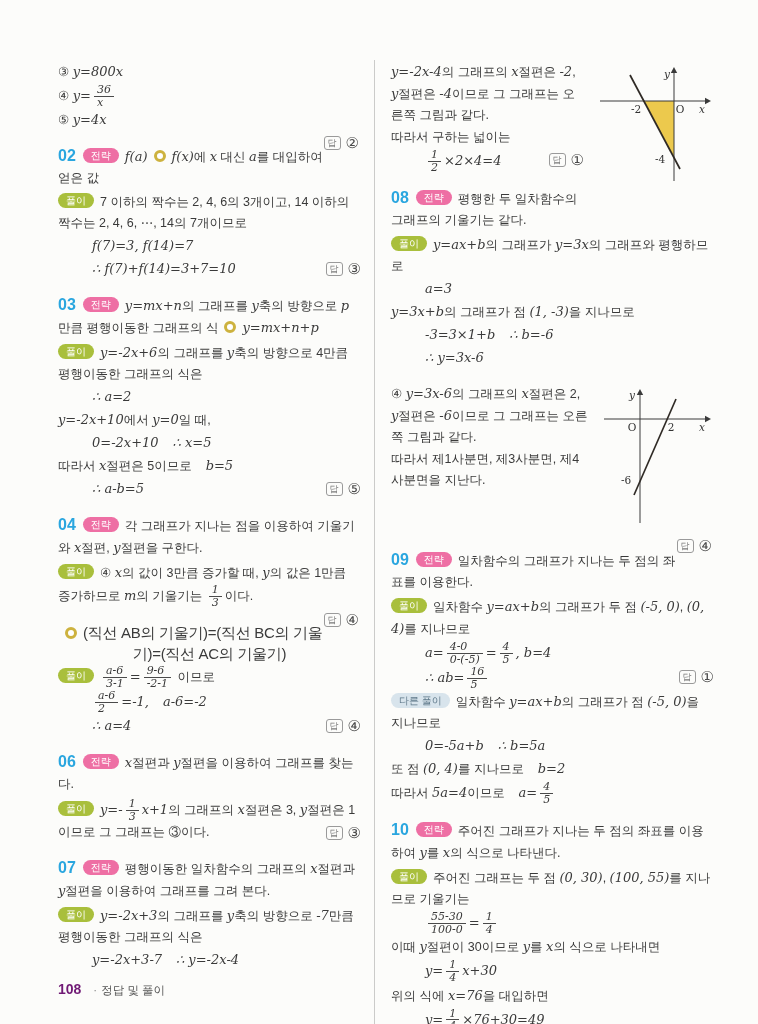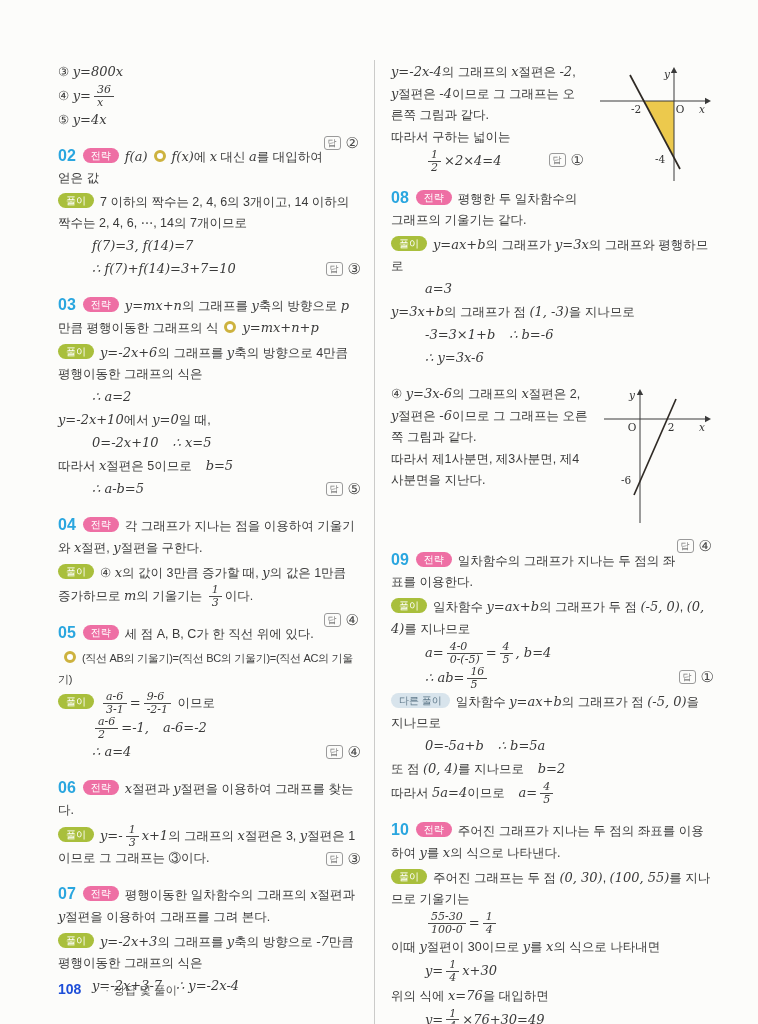--- a/index.html
+++ b/index.html
@@ -4,21 +4,21 @@
 <style>
   html,body{margin:0;padding:0;background:#e8e8e6;}
   .page{position:relative;width:758px;height:1024px;margin:0 auto;background:#fcfcfa;overflow:hidden;
         font-family:"Liberation Sans",sans-serif;color:#3a3a3a;}
   .content{display:flex;box-sizing:border-box;padding:60px 28px 0 58px;}
   .col{box-sizing:border-box;}
   .col-left{width:303px;}
   .col-right{width:340px;margin-left:13px;border-left:1px solid #cbcbc9;padding-left:16px;}
   .block{margin-bottom:14px;}
   .line{margin:1px 0;font-size:12.5px;line-height:21px;white-space:pre-wrap;color:#3a3a3a;}
-  .line.small{font-size:11px;letter-spacing:-0.3px;}
+  .line.small{font-size:15px;letter-spacing:-0.3px;text-align:center;}
   .k-math{padding-left:34px;}
   .k-strategy{margin-bottom:3px;}
   .num{color:var(--num-blue,#2aa6df);font-weight:bold;font-size:16px;margin-right:7px;
        font-family:"Liberation Sans",sans-serif;font-style:normal;}
   .badge{display:inline-block;font-size:10px;line-height:15px;padding:0 8px;border-radius:9px;
          color:#fff;margin-right:6px;vertical-align:2px;font-weight:normal;}
   .badge.strategy{background:var(--pink,#ee6fa4);}
   .badge.solution{background:var(--green,#a9bf3c);}
   .badge.alt{background:var(--altbg,#d8e4ec);color:var(--alttx,#5e7889);}
   .math{font-family:"DejaVu Serif",serif;font-style:italic;font-size:13px;}
@@ -32,21 +32,21 @@
   .ansbox{display:inline-block;border:1px solid #9a9a9a;color:#7a7a7a;font-size:9px;line-height:12px;
           padding:0 3px;border-radius:3px;margin-right:5px;vertical-align:2px;}
   .circ{font-size:15px;color:#4a4a4a;}
   .ansline{text-align:right;clear:both;padding-right:2px;}
   .fig{float:right;margin:2px 0 6px 10px;}
   .ax{stroke:#3a3a3a;stroke-width:1;}
   .gl{stroke:#2f2a25;stroke-width:1.7;}
   .tl{font-family:"DejaVu Serif",serif;font-size:10.5px;fill:#333;}
   .tli{font-style:italic;}
   .footer{position:absolute;left:58px;bottom:26px;font-size:11.5px;color:#555;}
-  .pagenum{font-size:14px;font-weight:bold;color:#1d4ed8;margin-right:20px;}
+  .pagenum{font-size:14px;font-weight:bold;color:#701a75;margin-right:8px;}
   .sep{margin:0 4px;color:#888;}
 </style>
 </head>
 <body>
 
 <div class="page">
   <div class="content">
     <div class="col col-left">
         <div class="block">
           <p class="line k-plain"><span class="kr">③ </span><span class="math">y=800x</span></p>
@@ -68,21 +68,20 @@
           <p class="line k-math"><span class="math">0=-2x+10</span><span class="kr">    </span><span class="math">∴ x=5</span></p>
           <p class="line k-plain"><span class="kr">따라서 </span><span class="math">x</span><span class="kr">절편은 5이므로    </span><span class="math">b=5</span></p>
           <p class="line k-math"><span class="math">∴ a-b=5</span><span class="ans"><span class="ansbox">답</span><span class="circ">⑤</span></span></p>
         </div>
         <div class="block">
           <p class="line k-strategy"><span class="num">04</span><span class="badge strategy">전략</span><span class="kr">각 그래프가 지나는 점을 이용하여 기울기와 </span><span class="math">x</span><span class="kr">절편, </span><span class="math">y</span><span class="kr">절편을 구한다.</span></p>
           <p class="line k-solution"><span class="badge solution">풀이</span><span class="kr">④ </span><span class="math">x</span><span class="kr">의 값이 3만큼 증가할 때, </span><span class="math">y</span><span class="kr">의 값은 1만큼 증가하므로 </span><span class="math">m</span><span class="kr">의 기울기는 </span><span class="frac"><span class="fnum">1</span><span class="fden">3</span></span><span class="kr">이다.</span></p>
           <p class="line ansline"><span class="ans"><span class="ansbox">답</span><span class="circ">④</span></span></p>
         </div>
         <div class="block">
-          <p class="line k-strategy"><span class="num">05</span><span class="badge strategy">전략</span><span class="kr">세 점 A, B, C가 한 직선 위에 있다.</span></p>
           <p class="line k-plain small"><span class="donut"></span><span class="kr">(직선 AB의 기울기)=(직선 BC의 기울기)=(직선 AC의 기울기)</span></p>
           <p class="line k-solution"><span class="badge solution">풀이</span><span class="frac"><span class="fnum">a-6</span><span class="fden">3-1</span></span><span class="math">=</span><span class="frac"><span class="fnum">9-6</span><span class="fden">-2-1</span></span><span class="kr"> 이므로</span></p>
           <p class="line k-math"><span class="frac"><span class="fnum">a-6</span><span class="fden">2</span></span><span class="math">=-1,</span><span class="kr">    </span><span class="math">a-6=-2</span></p>
           <p class="line k-math"><span class="math">∴ a=4</span><span class="ans"><span class="ansbox">답</span><span class="circ">④</span></span></p>
         </div>
         <div class="block">
           <p class="line k-strategy"><span class="num">06</span><span class="badge strategy">전략</span><span class="math">x</span><span class="kr">절편과 </span><span class="math">y</span><span class="kr">절편을 이용하여 그래프를 찾는다.</span></p>
           <p class="line k-solution"><span class="badge solution">풀이</span><span class="math">y=-</span><span class="frac"><span class="fnum">1</span><span class="fden">3</span></span><span class="math">x+1</span><span class="kr">의 그래프의 </span><span class="math">x</span><span class="kr">절편은 3, </span><span class="math">y</span><span class="kr">절편은 1이므로 그 그래프는 ③이다.</span><span class="ans"><span class="ansbox">답</span><span class="circ">③</span></span></p>
         </div>
         <div class="block">

